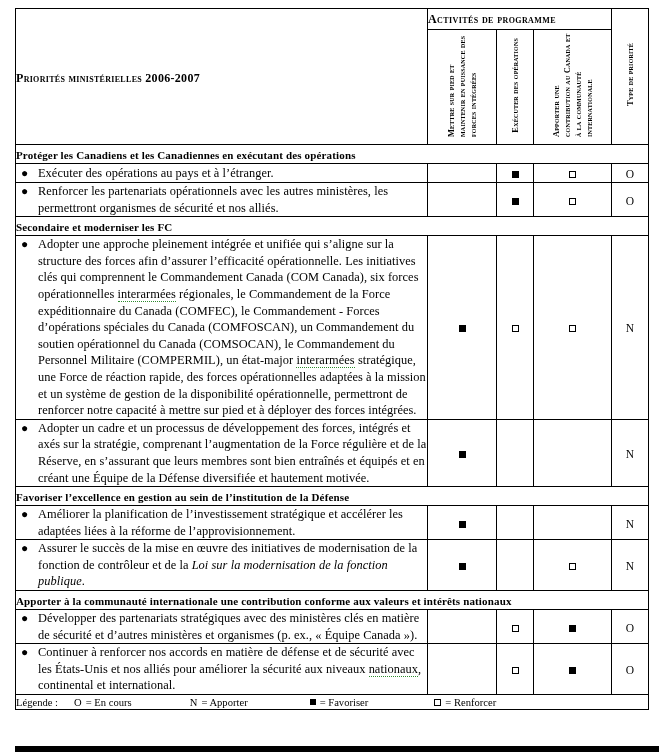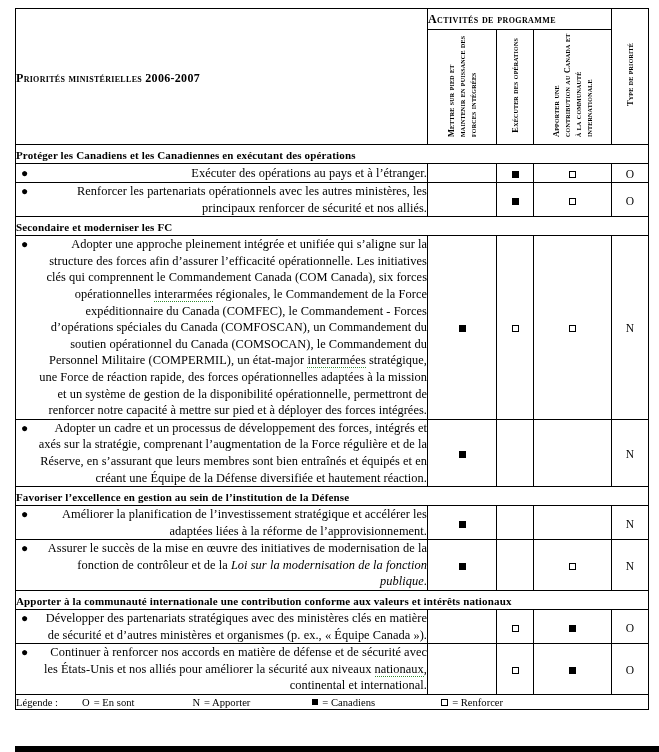--- a/index.html
+++ b/index.html
@@ -111,21 +111,21 @@
     font-size: 12px;
     line-height: 16.5px;
     text-align: left;
     padding-left: 5px;
     box-sizing: border-box;
   }
   .bullet-text {
     flex: 1 1 auto;
     font-size: 12.4px;
     line-height: 16.6px;
-    text-align: right;
+    text-align: left;
     letter-spacing: 0.05px;
   }
   .bullet-text .ital { font-style: italic; }
   .spell {
     border-bottom: 1px dotted #2e8b2e;
     text-decoration: none;
   }
 
   
   .mark {
@@ -157,21 +157,21 @@
   .legend-cell {
     padding: 2px 6px 2px 10px;
     height: 14px;
   }
   .legend-row {
     display: flex;
     align-items: center;
     font-size: 10.6px;
     white-space: nowrap;
   }
-  .legend-row .lg-label { margin-right: 24px; }
+  .legend-row .lg-label { margin-right: 16px; }
   .legend-row .lg-item {
     display: flex;
     align-items: center;
   }
   .lg-sq-f {
     display: inline-block;
     width: 6px; height: 6px;
     background: #000;
     margin-right: 4px;
   }
@@ -231,21 +231,21 @@
           </td>
           <td class="mark"><span class="sym-empty"></span></td>
           <td class="mark"><span class="sym-primary"></span></td>
           <td class="mark"><span class="sym-secondary"></span></td>
           <td class="mark"><span class="sym-type">O</span></td>
         </tr>
         <tr>
           <td class="bullet-cell">
             <div class="bullet-row">
               <span class="bullet-dot">●</span>
-              <span class="bullet-text">Renforcer les partenariats opérationnels avec les autres ministères,  les principaux renforcer de sécurité et nos alliés.</span>
+              <span class="bullet-text">Renforcer les partenariats opérationnels avec les autres ministères,  les permettront organismes de sécurité et nos alliés.</span>
             </div>
           </td>
           <td class="mark"><span class="sym-empty"></span></td>
           <td class="mark"><span class="sym-primary"></span></td>
           <td class="mark"><span class="sym-secondary"></span></td>
           <td class="mark"><span class="sym-type">O</span></td>
         </tr>
         <tr>
           <td colspan="5" class="section-cell"><span class="section-label">Secondaire et moderniser les FC</span></td>
         </tr>
@@ -258,21 +258,21 @@
           </td>
           <td class="mark"><span class="sym-primary"></span></td>
           <td class="mark"><span class="sym-secondary"></span></td>
           <td class="mark"><span class="sym-secondary"></span></td>
           <td class="mark"><span class="sym-type">N</span></td>
         </tr>
         <tr>
           <td class="bullet-cell">
             <div class="bullet-row">
               <span class="bullet-dot">●</span>
-              <span class="bullet-text">Adopter un cadre et un processus de développement des forces, intégrés et axés sur la stratégie, comprenant l’augmentation de la Force régulière et de la Réserve, en s’assurant que leurs membres sont bien entraînés et équipés et en créant une Équipe de la Défense diversifiée et hautement réaction.</span>
+              <span class="bullet-text">Adopter un cadre et un processus de développement des forces, intégrés et axés sur la stratégie, comprenant l’augmentation de la Force régulière et de la Réserve, en s’assurant que leurs membres sont bien entraînés et équipés et en créant une Équipe de la Défense diversifiée et hautement motivée.</span>
             </div>
           </td>
           <td class="mark"><span class="sym-primary"></span></td>
           <td class="mark"><span class="sym-empty"></span></td>
           <td class="mark"><span class="sym-empty"></span></td>
           <td class="mark"><span class="sym-type">N</span></td>
         </tr>
         <tr>
           <td colspan="5" class="section-cell"><span class="section-label">Favoriser l’excellence en gestion au sein de l’institution de la Défense</span></td>
         </tr>
@@ -326,31 +326,31 @@
           <td class="mark"><span class="sym-secondary"></span></td>
           <td class="mark"><span class="sym-primary"></span></td>
           <td class="mark"><span class="sym-type">O</span></td>
         </tr>
         <tr>
           <td colspan="5" class="legend-cell">
             <div class="legend-row">
               <span class="lg-label">Légende :</span>
               <span class="lg-item">
                 <span style="margin-right:4px;">O</span>
-                <span>= En sont</span>
+                <span>= En cours</span>
               </span>
               <span class="lg-gap-a"></span>
               <span class="lg-item">
                 <span style="margin-right:4px;">N</span>
                 <span>= Apporter</span>
               </span>
               <span class="lg-gap-b"></span>
               <span class="lg-item">
                 <span class="lg-sq-f"></span>
-                <span>= Canadiens</span>
+                <span>= Favoriser</span>
               </span>
               <span class="lg-gap-c"></span>
               <span class="lg-item">
                 <span class="lg-sq-o"></span>
                 <span>= Renforcer</span>
               </span>
             </div>
           </td>
         </tr>
       </tbody>

